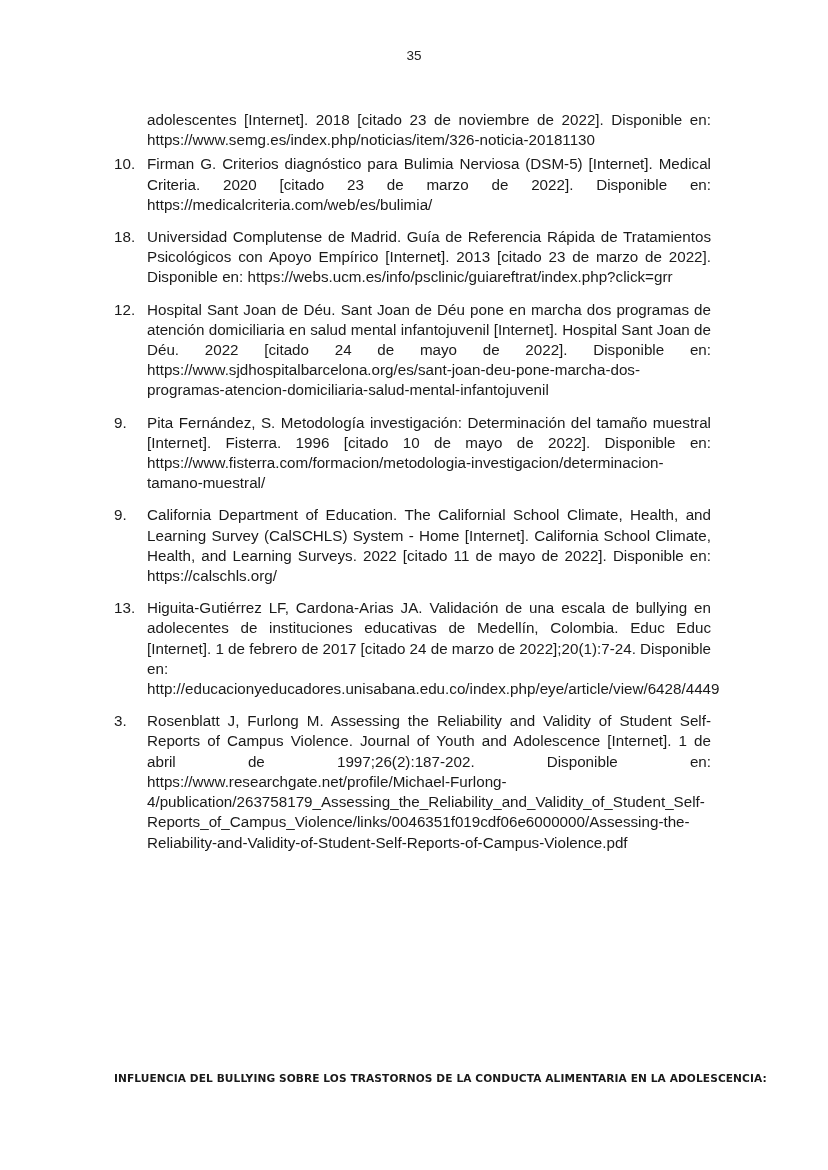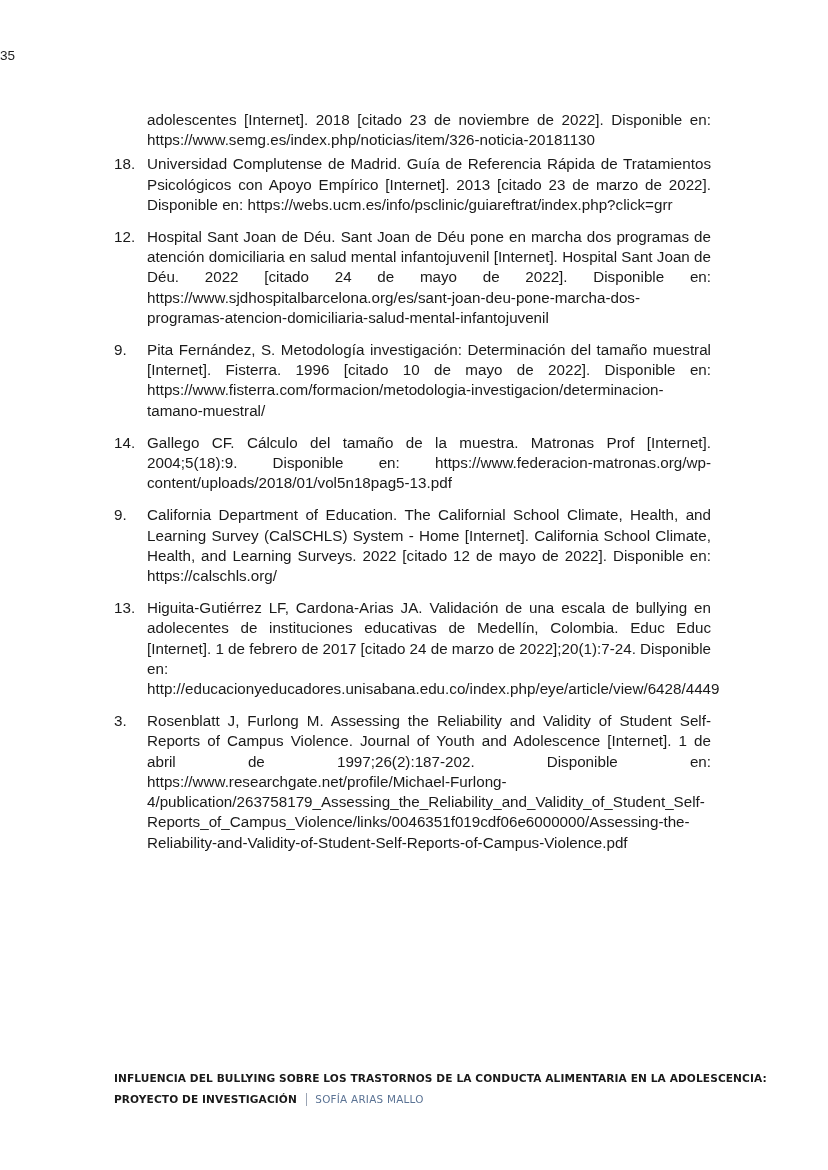--- a/index.html
+++ b/index.html
@@ -15,21 +15,21 @@
     color: #1a1a1a;
     overflow: hidden;
   }
 
   
   .page-number {
     position: absolute;
     top: 48px;
     left: 0;
     width: 828px;
-    text-align: left;
+    text-align: center;
     font-size: 13.5px;
     line-height: 16px;
     color: #222;
   }
 
   
   .refs {
     position: absolute;
     top: 110px;
     left: 114px;
@@ -114,58 +114,53 @@
 </style>
 </head>
 <body style="background: rgb(255, 255, 255);">
 
 <div class="page-number">35</div>
 
 <div class="refs">
 
   <div class="ref-continuation">adolescentes [Internet]. 2018 [citado 23 de noviembre de 2022]. Disponible en: https://www.semg.es/index.php/noticias/item/326-noticia-20181130</div>
 
+  <div class="ref-item">
+    <span class="ref-num">10.</span>
+    <div class="ref-text">Firman G. Criterios diagnóstico para Bulimia Nerviosa (DSM-5) [Internet]. Medical Criteria. 2020 [citado 23 de marzo de 2022]. Disponible en: https://medicalcriteria.com/web/es/bulimia/</div>
+  </div>
 
   <div class="ref-item">
     <span class="ref-num">18.</span>
     <div class="ref-text">Universidad Complutense de Madrid. Guía de Referencia Rápida de Tratamientos Psicológicos con Apoyo Empírico [Internet]. 2013 [citado 23 de marzo de 2022]. Disponible en: https://webs.ucm.es/info/psclinic/guiareftrat/index.php?click=grr</div>
   </div>
 
   <div class="ref-item">
     <span class="ref-num">12.</span>
     <div class="ref-text">Hospital Sant Joan de Déu. Sant Joan de Déu pone en marcha dos programas de atención domiciliaria en salud mental infantojuvenil [Internet]. Hospital Sant Joan de Déu. 2022 [citado 24 de mayo de 2022]. Disponible en: https://www.sjdhospitalbarcelona.org/es/sant-joan-deu-pone-marcha-dos-programas-atencion-domiciliaria-salud-mental-infantojuvenil</div>
   </div>
 
   <div class="ref-item">
     <span class="ref-num">9.</span>
     <div class="ref-text">Pita Fernández, S. Metodología investigación: Determinación del tamaño muestral [Internet]. Fisterra. 1996 [citado 10 de mayo de 2022]. Disponible en: https://www.fisterra.com/formacion/metodologia-investigacion/determinacion-tamano-muestral/</div>
   </div>
 
-  <div class="ref-item">
-    <span class="ref-num">14.</span>
-    <div class="ref-text">Gallego CF. Cálculo del tamaño de la muestra. Matronas Prof [Internet]. 2004;5(18):9. Disponible en: https://www.federacion-matronas.org/wp-content/uploads/2018/01/vol5n18pag5-13.pdf</div>
-  </div>
 
   <div class="ref-item">
     <span class="ref-num">9.</span>
-    <div class="ref-text">California Department of Education. The Californial School Climate, Health, and Learning Survey (CalSCHLS) System - Home [Internet]. California School Climate, Health, and Learning Surveys. 2022 [citado 12 de mayo de 2022]. Disponible en: https://calschls.org/</div>
+    <div class="ref-text">California Department of Education. The Californial School Climate, Health, and Learning Survey (CalSCHLS) System - Home [Internet]. California School Climate, Health, and Learning Surveys. 2022 [citado 11 de mayo de 2022]. Disponible en: https://calschls.org/</div>
   </div>
 
   <div class="ref-item">
     <span class="ref-num">13.</span>
     <div class="ref-text">Higuita-Gutiérrez LF, Cardona-Arias JA. Validación de una escala de bullying en adolecentes de instituciones educativas de Medellín, Colombia. Educ Educ [Internet]. 1 de febrero de 2017 [citado 24 de marzo de 2022];20(1):7-24. Disponible en: http://educacionyeducadores.unisabana.edu.co/index.php/eye/article/view/6428/4449</div>
   </div>
 
   <div class="ref-item">
     <span class="ref-num">3.</span>
     <div class="ref-text">Rosenblatt J, Furlong M. Assessing the Reliability and Validity of Student Self-Reports of Campus Violence. Journal of Youth and Adolescence [Internet]. 1 de abril de 1997;26(2):187-202. Disponible en: https://www.researchgate.net/profile/Michael-Furlong-4/publication/263758179_Assessing_the_Reliability_and_Validity_of_Student_Self-Reports_of_Campus_Violence/links/0046351f019cdf06e6000000/Assessing-the-Reliability-and-Validity-of-Student-Self-Reports-of-Campus-Violence.pdf</div>
   </div>
 
 </div>
 
 <div class="footer">
   <div class="footer-line">INFLUENCIA DEL BULLYING SOBRE LOS TRASTORNOS DE LA CONDUCTA ALIMENTARIA EN LA ADOLESCENCIA:</div>
-  <div class="footer-line-2">
-    <span class="footer-line">PROYECTO DE INVESTIGACIÓN</span>
-    <span class="footer-sep" style="background: rgb(154, 164, 180);"></span>
-    <span class="footer-author" style="color: rgb(91, 115, 148);">SOFÍA ARIAS MALLO</span>
-  </div>
 </div>
 
 </body></html>

